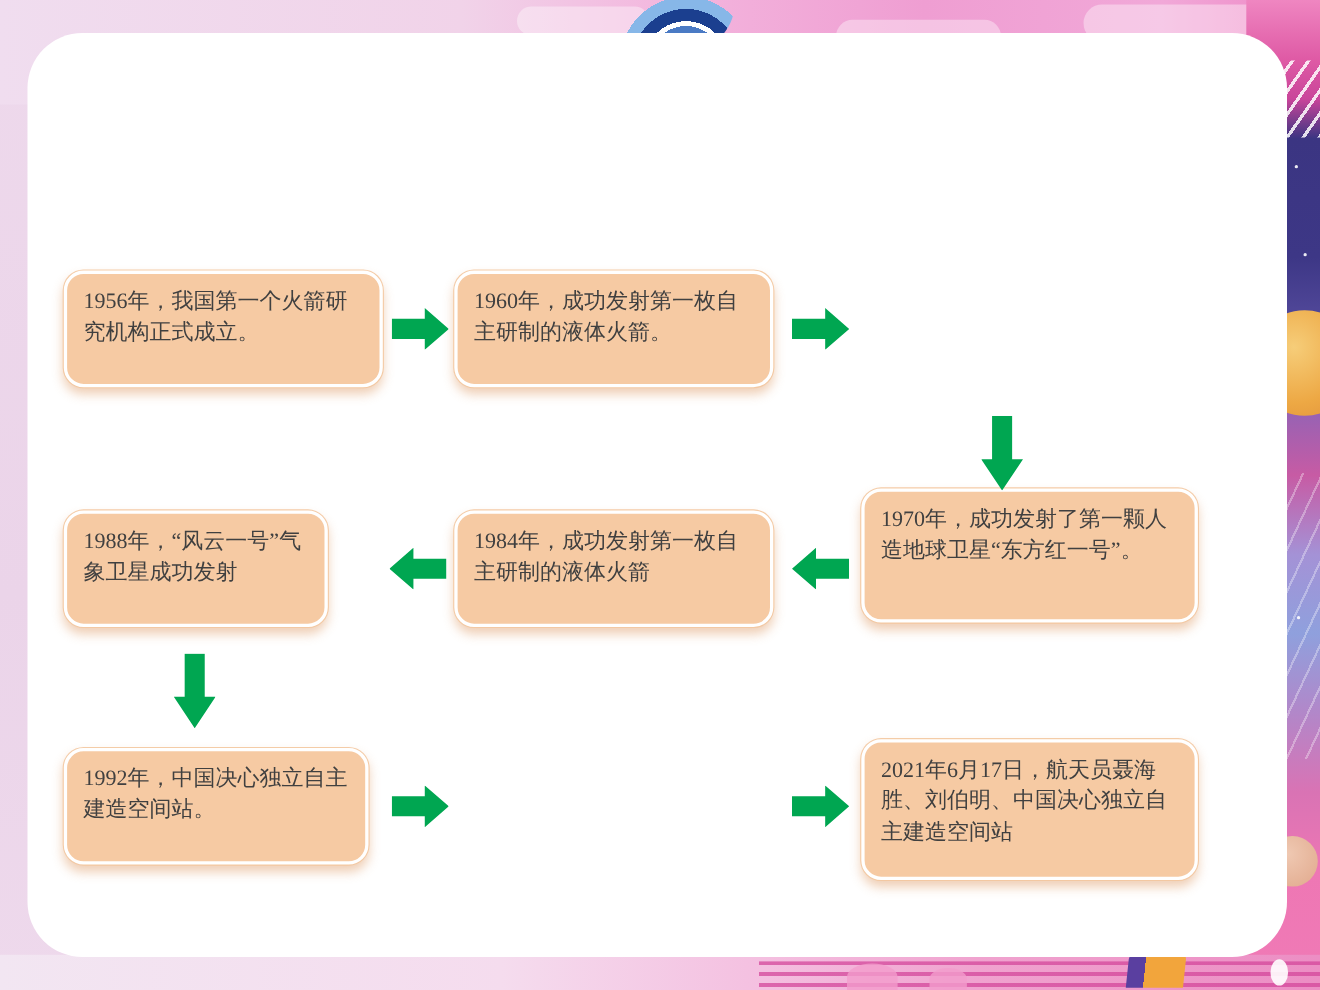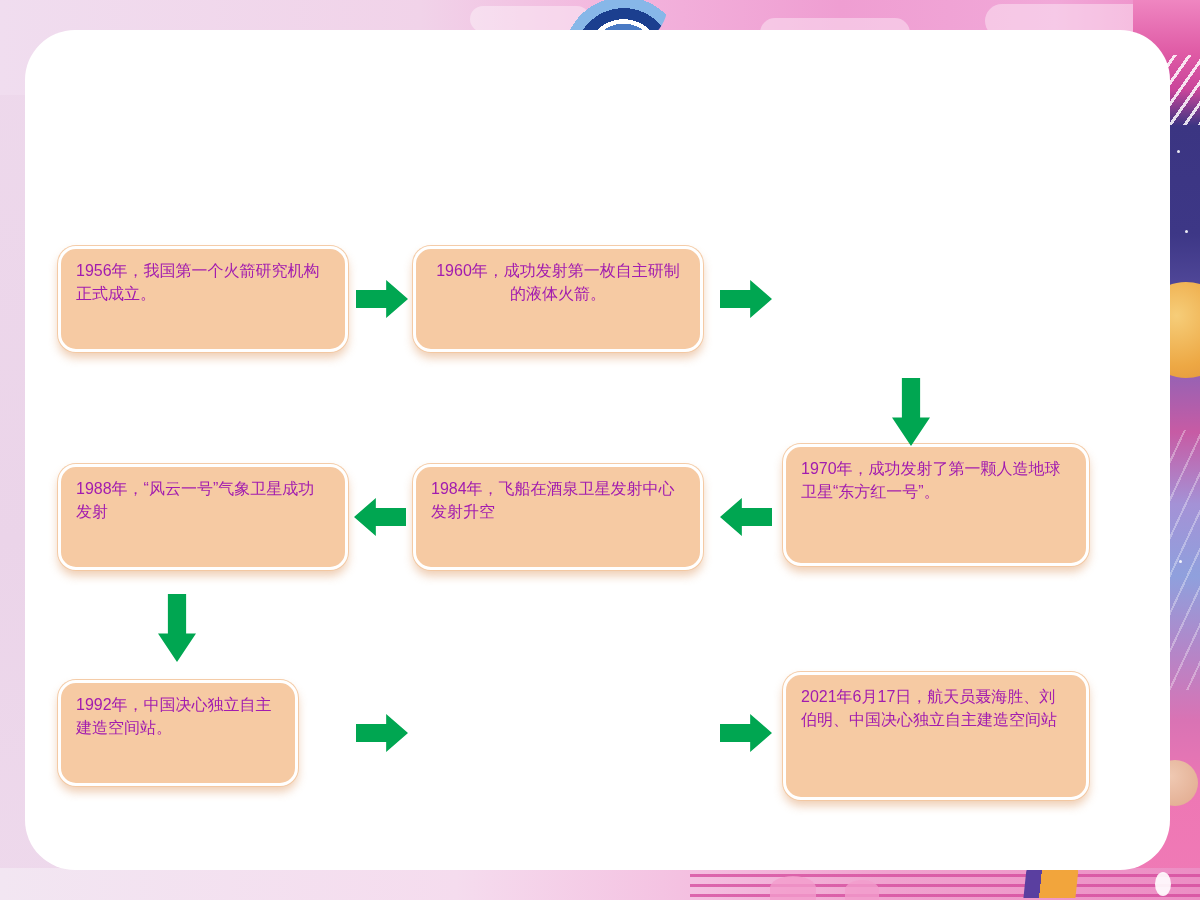--- a/index.html
+++ b/index.html
@@ -53,29 +53,29 @@
   .panel { position:absolute; left:25px; top:30px; width:1145px; height:840px;
     background:#ffffff; border-radius:50px; }
 
   
   .title { position:absolute; left:128px; top:133px; font-size:42px; font-weight:800;
     color:#a89bd2; letter-spacing:3px; font-family:"DejaVu Sans","Liberation Sans",sans-serif; }
 
   
   .tbox { position:absolute; background:#f6caa3; border:3px solid #ffffff; border-radius:18px;
     box-shadow:0 0 0 1px rgba(243,198,158,.9), 0 6px 10px rgba(219,147,88,.45);
-    padding:11px 15px; font-family:Liberation Sans, sans-serif;
-    font-size:16px; line-height:1.42; color:#a21caf; }
+    padding:11px 15px; font-family:Liberation Serif, serif;
+    font-size:20px; line-height:1.42; color:#404040; }
   .b1 { left:58px;  top:246px; width:290px; height:106px; }
-  .b2 { left:413px; top:246px; width:290px; height:106px;text-align:center; }
+  .b2 { left:413px; top:246px; width:290px; height:106px; }
   .b3 { left:783px; top:246px; width:306px; height:106px; }
   .b4 { left:783px; top:444px; width:306px; height:122px; }
   .b5 { left:413px; top:464px; width:290px; height:106px; }
-  .b6 { left:58px;  top:464px; width:290px; height:106px; }
-  .b7 { left:58px;  top:680px; width:240px; height:106px; }
+  .b6 { left:58px;  top:464px; width:240px; height:106px; }
+  .b7 { left:58px;  top:680px; width:277px; height:106px; }
   .b8 { left:413px; top:672px; width:296px; height:124px; }
   .b9 { left:783px; top:672px; width:306px; height:128px; }
 
   
   .arrow { position:absolute; background:#00a651; }
   .arrow-right { width:52px; height:38px;
     clip-path:polygon(0% 26%, 58% 26%, 58% 0%, 100% 50%, 58% 100%, 58% 74%, 0% 74%); }
   .arrow-left { width:52px; height:38px;
     clip-path:polygon(100% 26%, 42% 26%, 42% 0%, 0% 50%, 42% 100%, 42% 74%, 100% 74%); }
   .arrow-down { width:38px; height:68px;
@@ -130,21 +130,21 @@
   <div class="tbox b1">
     <span>1956年，我国第一个火箭研究机构正式成立。</span>
   </div>
   <div class="tbox b2">
     <span>1960年，成功发射第一枚自主研制的液体火箭。</span>
   </div>
   <div class="tbox b4">
     <span>1970年，成功发射了第一颗人造地球卫星“东方红一号”。</span>
   </div>
   <div class="tbox b5">
-    <span>1984年，飞船在酒泉卫星发射中心发射升空</span>
+    <span>1984年，成功发射第一枚自主研制的液体火箭</span>
   </div>
   <div class="tbox b6">
     <span>1988年，“风云一号”气象卫星成功发射</span>
   </div>
   <div class="tbox b7">
     <span>1992年，中国决心独立自主建造空间站。</span>
   </div>
   <div class="tbox b9">
     <span>2021年6月17日，航天员聂海胜、刘伯明、中国决心独立自主建造空间站</span>
   </div>

